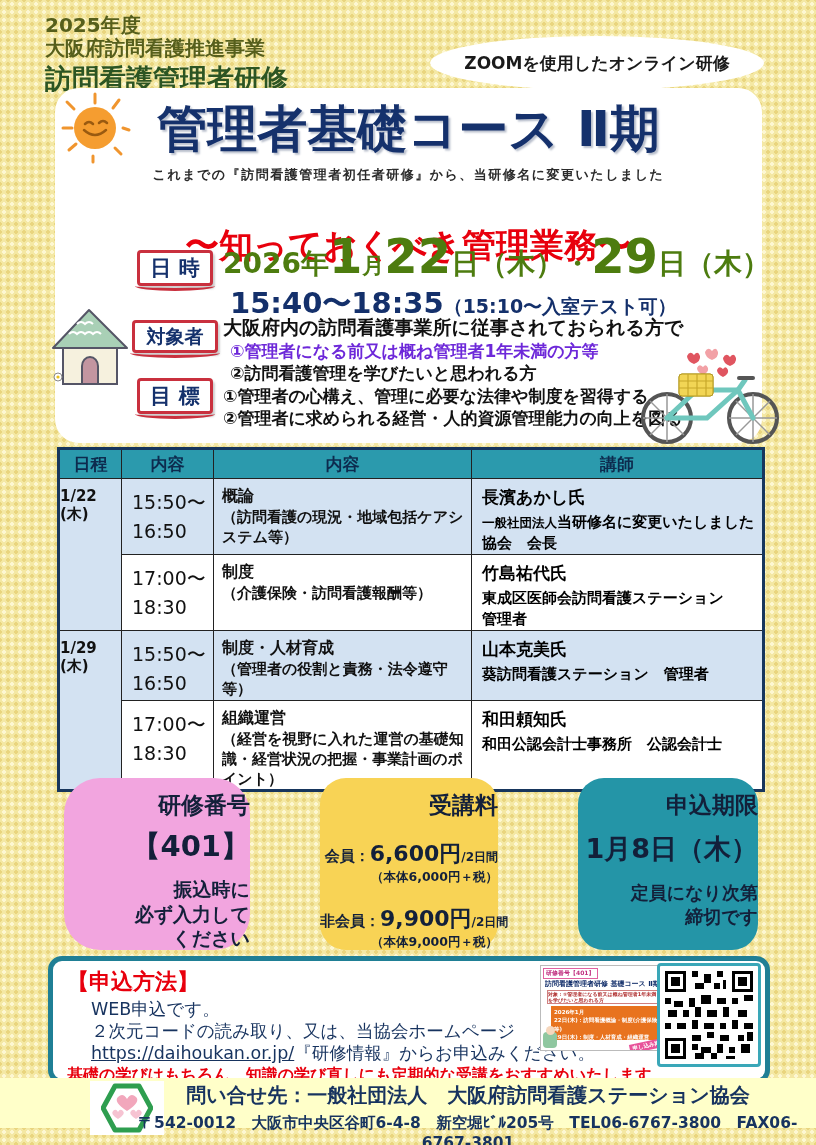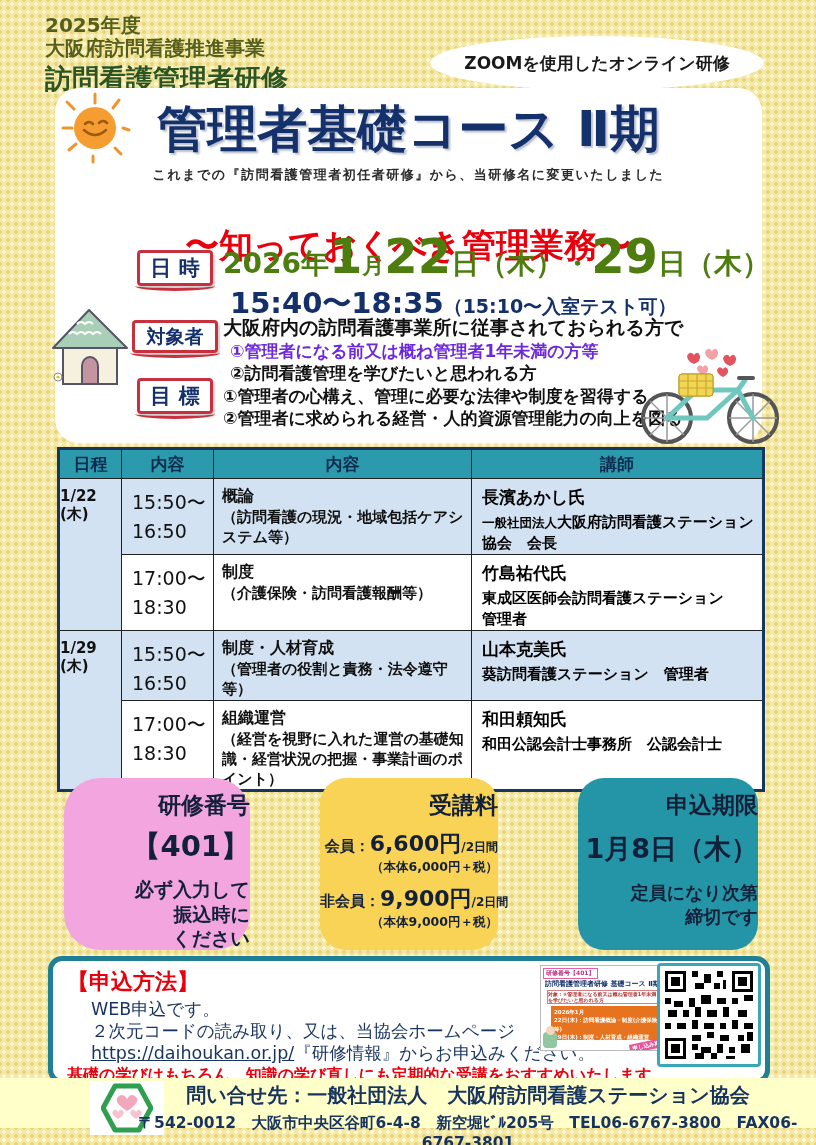--- a/index.html
+++ b/index.html
@@ -76,21 +76,21 @@
   td.lectc .af { font-size:15px; font-weight:bold; line-height:1.4; }
   td.lectc .af .sm { font-size:12.5px; }
   
   .ibox { position:absolute; top:778px; height:172px; text-align:right; color:#13203a; }
   .box-pink { left:64px; width:186px; background:#f2a5df; border-radius:36px; }
   .box-yellow { left:320px; width:178px; background:#f8d355; border-radius:26px; }
   .box-teal { left:578px; width:180px; background:#2495a7; border-radius:26px; }
   .ibox .bt { font-size:23px; font-weight:bold; margin-top:12px; }
   .box-pink .num { font-size:29px; font-weight:bold; margin-top:6px; }
   .box-pink .nt { font-size:19px; font-weight:bold; line-height:1.3; margin-top:10px; }
-  .fee-row { margin-top:8px; font-weight:bold; white-space:nowrap; }
+  .fee-row { margin-top:18px; font-weight:bold; white-space:nowrap; }
   .fee-row .lb { font-size:15px; } .fee-row .pr { font-size:22px; } .fee-row .un { font-size:12px; }
   .fee-note { font-size:12.5px; font-weight:bold; }
   .box-teal .dt { font-size:27px; font-weight:bold; margin-top:10px; white-space:nowrap; }
   .box-teal .nt { font-size:18px; font-weight:bold; line-height:1.35; margin-top:14px; }
   
   .apply { position:absolute; left:48px; top:956px; width:722px; height:128px;
            background:#fff; border:5px solid #1f7f95; border-radius:14px; }
   .apply .ttl { position:absolute; left:14px; top:6px; font-size:22px; font-weight:bold; color:#e8000d; }
   .apply .ln { position:absolute; left:38px; color:#17335f; font-size:17.5px; white-space:nowrap; }
   .apply .ln1 { top:36px; } .apply .ln2 { top:58px; } .apply .ln3 { top:80px; }
@@ -263,21 +263,21 @@
       <td class="timec">
         <div>15:50〜</div>
         <div>16:50</div>
       </td>
       <td class="contc">
         <div class="subj">概論</div>
         <div class="det">（訪問看護の現況・地域包括ケアシステム等）</div>
       </td>
       <td class="lectc">
         <div class="nm">長濱あかし氏</div>
-        <div class="af"><span class="sm">一般社団法人</span><span>大阪府訪問看護ステーション</span></div>
+        <div class="af"><span class="sm">一般社団法人</span><span>当研修名に変更いたしました</span></div>
         <div class="af">協会　会長</div>
       </td>
     </tr>
     <tr class="white" style="height:69px">
       <td class="timec">
         <div>17:00〜</div>
         <div>18:30</div>
       </td>
       <td class="contc">
         <div class="subj">制度</div>
@@ -323,22 +323,22 @@
         <div class="af"></div>
       </td>
     </tr>
   </tbody>
     </table>
 
   <div class="ibox box-pink">
     <div class="bt">研修番号</div>
     <div class="num">【401】</div>
     <div class="nt">
+      <div>振込時に</div>
       <div>必ず入力して</div>
-      <div>振込時に</div>
       <div>ください</div>
     </div>
   </div>
   <div class="ibox box-yellow">
     <div class="bt">受講料</div>
     <div class="fee-row"><span class="lb">会員：</span><span class="pr">6,600円</span><span class="un">/2日間</span></div>
     <div class="fee-note">（本体6,000円＋税）</div>
     <div class="fee-row"><span class="lb">非会員：</span><span class="pr">9,900円</span><span class="un">/2日間</span></div>
     <div class="fee-note">（本体9,000円＋税）</div>
   </div>

